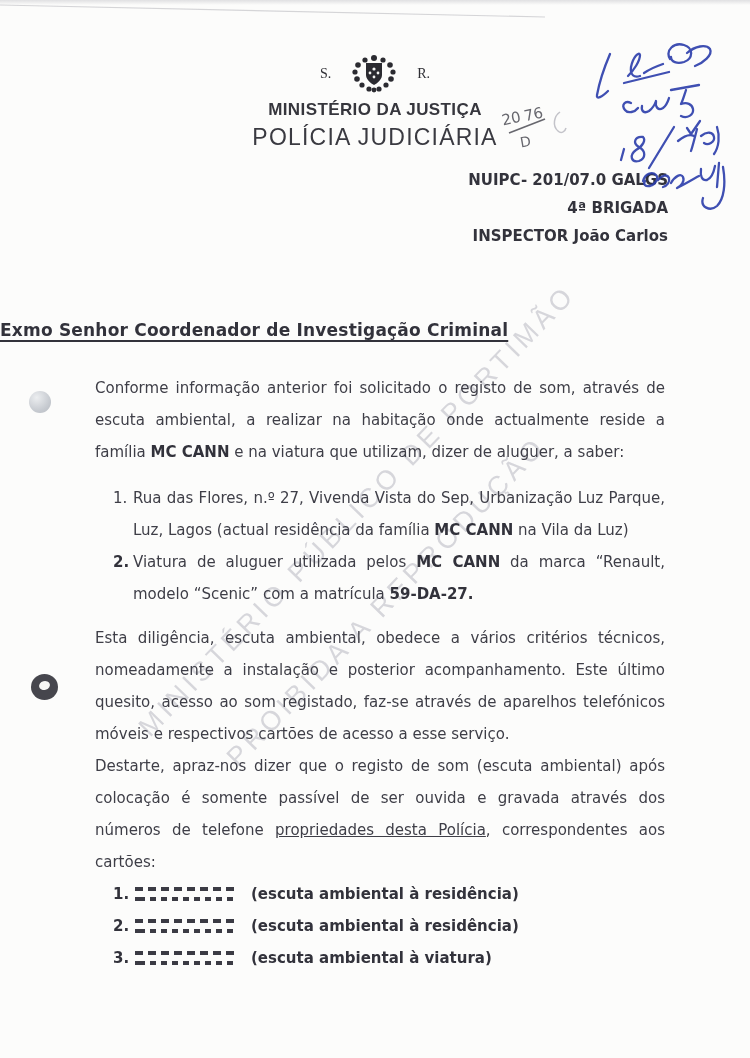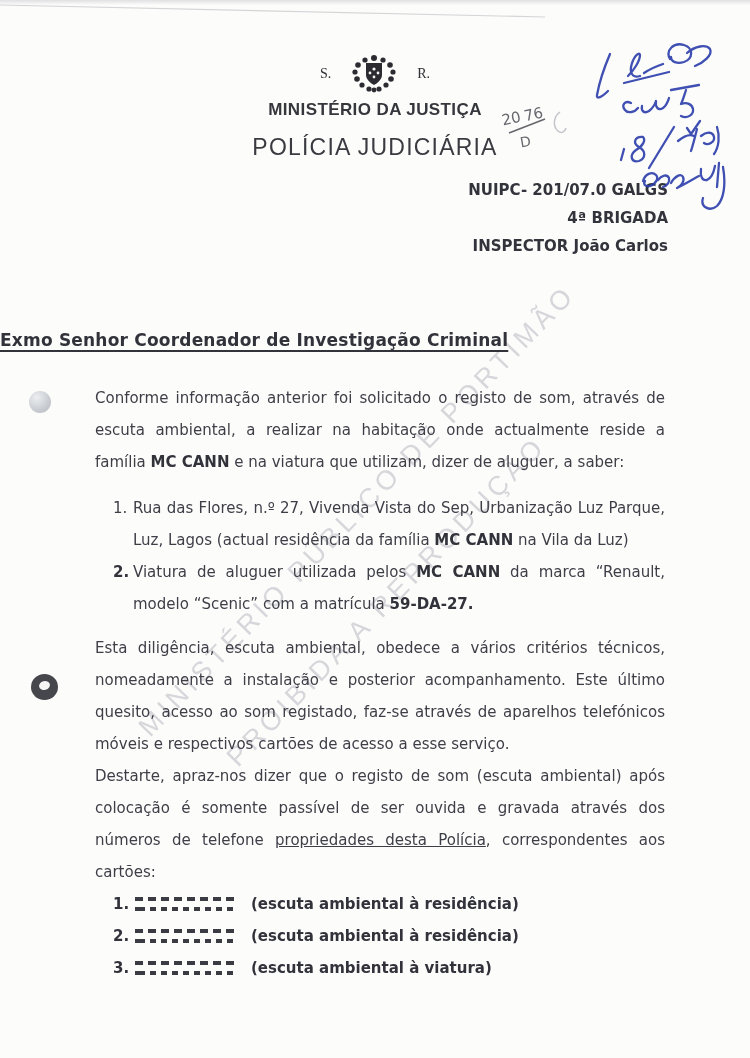--- a/index.html
+++ b/index.html
@@ -13,21 +13,21 @@
   .ink-layer{position:absolute;left:0;top:0;z-index:3;pointer-events:none;}
   .wm-text{fill:#c0c0c8;opacity:.62;font-family:"Liberation Sans",sans-serif;
            font-size:27px;font-weight:500;letter-spacing:4.5px;}
 
   
   .header{position:relative;z-index:1;text-align:center;padding-top:54px;}
   .crest-row{display:flex;justify-content:center;align-items:center;gap:16px;}
   .initial{font-size:14px;color:#2f2f35;font-family:"Liberation Serif",serif;}
   .ministry{margin-top:6px;font-size:17px;font-weight:bold;letter-spacing:.4px;color:#36363d;
             font-family:Liberation Sans, sans-serif;}
-  .police{margin-top:14px;font-size:23px;letter-spacing:1.2px;font-weight:500;color:#3a3a41;
+  .police{margin-top:4px;font-size:23px;letter-spacing:1.2px;font-weight:500;color:#3a3a41;
           font-family:"Liberation Sans",sans-serif;}
   .dept{margin-top:7px;font-size:9.5px;font-weight:bold;letter-spacing:.2px;color:#3a3a41;
         font-family:"Liberation Sans",sans-serif;}
 
   
   .case-block{position:relative;z-index:1;margin-top:15px;padding-right:82px;text-align:right;
               font-weight:bold;font-size:15px;line-height:28px;color:#33333c;}
 
   
   .title-row{position:relative;z-index:1;margin-top:70px;text-align:left;}

